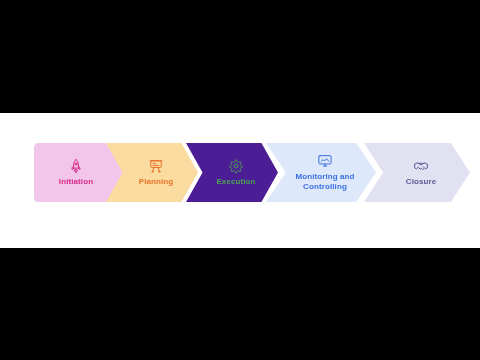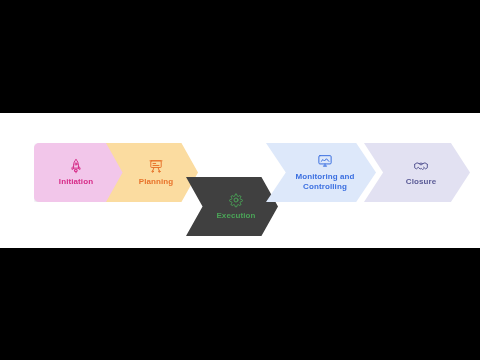--- a/index.html
+++ b/index.html
@@ -137,21 +137,21 @@
               <path d="M9 14.2 7 19.5"></path>
               <path d="M15 14.2 17 19.5"></path>
               <circle cx="7" cy="20.3" r="1.1"></circle>
               <circle cx="17" cy="20.3" r="1.1"></circle>
             </svg>
           </span>
           <span class="chev-label" style="color:#e8732a;text-align:center;">Planning</span>
         </div>
       </div>
 
-      <div class="chevron mid" id="stage-2" style="left: 174px; width: 92px; background: #404040; margin-top: 34px;">
+      <div class="chevron mid" id="stage-2" style="left: 174px; width: 92px; background: #4c1d95;">
         <div class="chev-inner">
           <span class="chev-icon">
             <svg viewBox="0 0 24 24" fill="none" stroke="#4aa357" stroke-width="1.5" stroke-linecap="round" stroke-linejoin="round">
               <path d="M12 3.2c.9 0 1.6.7 1.6 1.6v.3a1.6 1.6 0 0 0 2.7 1.1l.2-.2a1.6 1.6 0 1 1 2.3 2.3l-.2.2a1.6 1.6 0 0 0 1.1 2.7h.3a1.6 1.6 0 1 1 0 3.2h-.3a1.6 1.6 0 0 0-1.1 2.7l.2.2a1.6 1.6 0 1 1-2.3 2.3l-.2-.2a1.6 1.6 0 0 0-2.7 1.1v.3a1.6 1.6 0 1 1-3.2 0v-.3a1.6 1.6 0 0 0-2.7-1.1l-.2.2a1.6 1.6 0 1 1-2.3-2.3l.2-.2a1.6 1.6 0 0 0-1.1-2.7h-.3a1.6 1.6 0 1 1 0-3.2h.3a1.6 1.6 0 0 0 1.1-2.7l-.2-.2A1.6 1.6 0 1 1 7.5 6l.2.2a1.6 1.6 0 0 0 2.7-1.1v-.3c0-.9.7-1.6 1.6-1.6z"></path>
               <circle cx="12" cy="12" r="3"></circle>
             </svg>
           </span>
           <span class="chev-label" style="color:#4aa357;">Execution</span>
         </div>
       </div>

